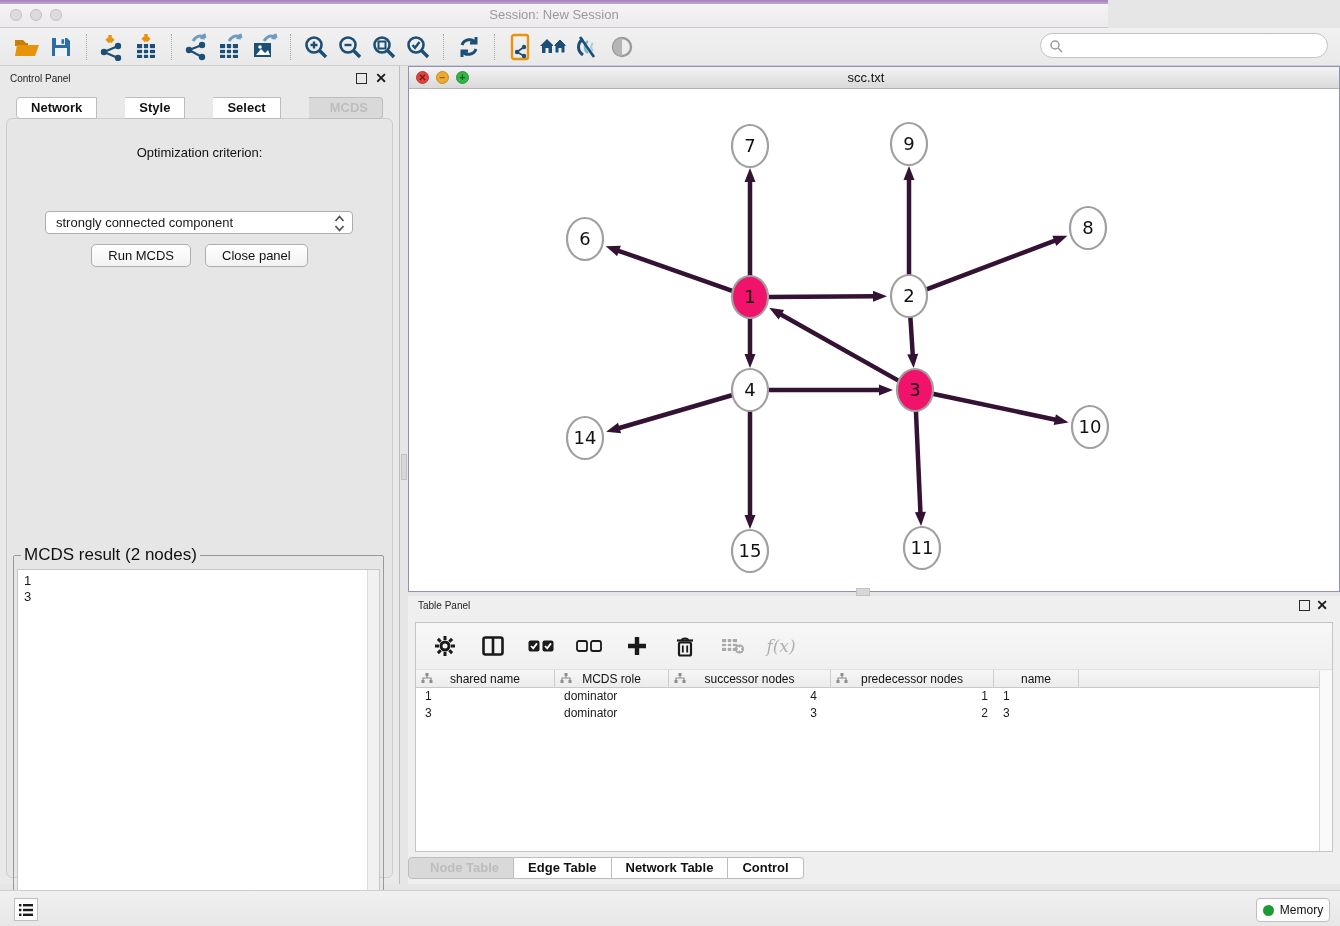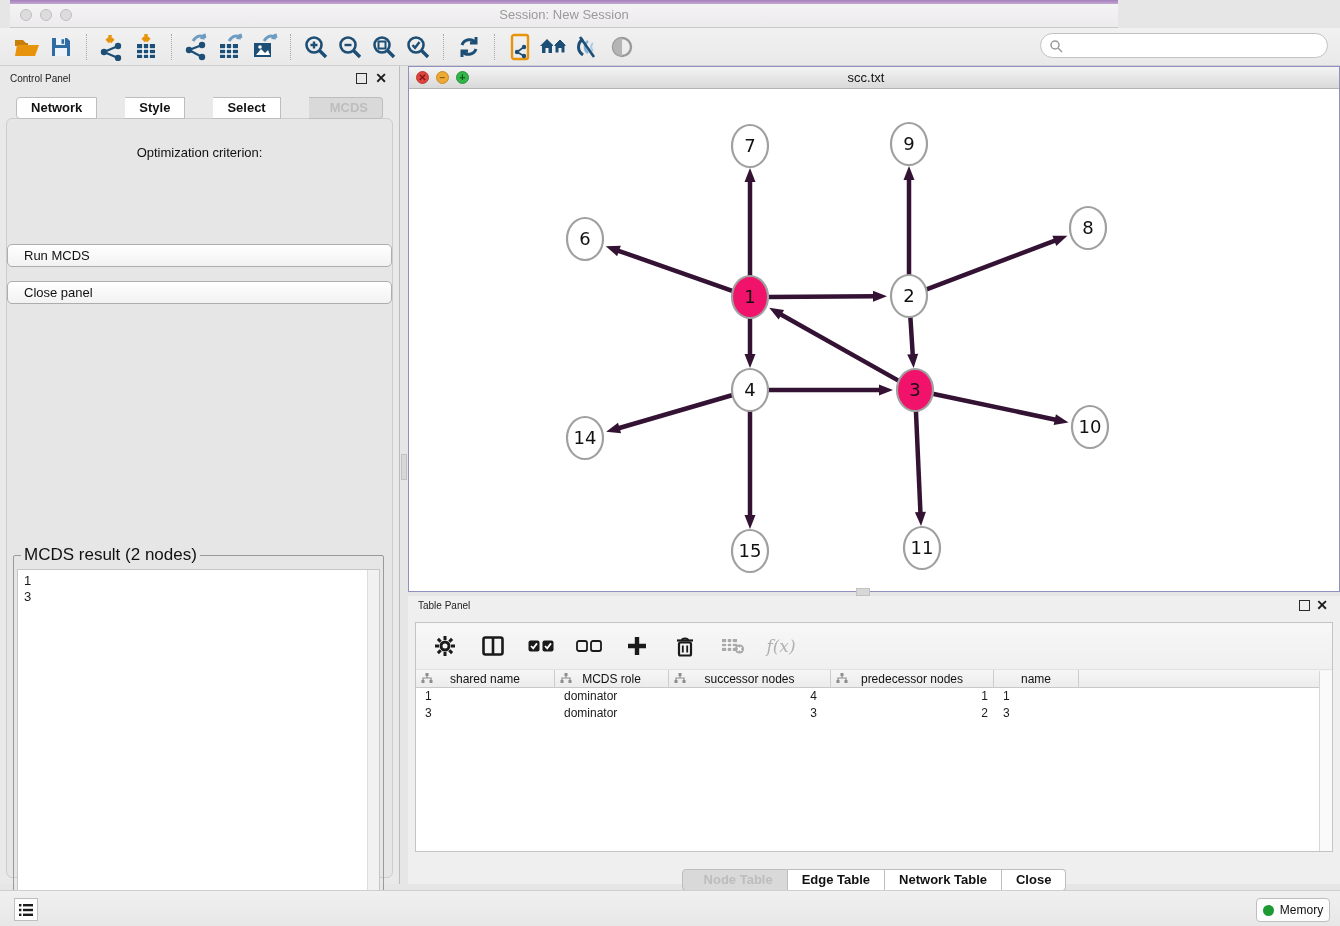--- a/index.html
+++ b/index.html
@@ -7,21 +7,21 @@
   body {
     font-family:"Liberation Sans", sans-serif;
     background:#e6e6e6;
     position:relative;
     overflow:hidden;
     font-size:13px;
     color:#1a1a1a;
   }
   
   .titlebar {
-    position:absolute; left:10px; top:0; width:1108px; height:28px;
+    position:absolute; left:0; top:0; width:1108px; height:28px;
     background:linear-gradient(#f6f5f6,#eceaec);
     border-bottom:1px solid #c9c9c9;
     padding-left:44px;
   }
   .titlebar .purple-strip {
     position:absolute; left:0; top:0; width:100%; height:4px;
     background:linear-gradient(#a57fbc,#c3a8d2);
   }
   .traffic-inactive { position:absolute; left:10px; top:9px; display:flex; gap:8px; }
   .traffic-inactive span {
@@ -74,21 +74,21 @@
     position:absolute; left:6px; right:6px; top:52px; bottom:6px;
     background:#e6e6e6; border:1px solid #cdcdcd; border-radius:6px;
   }
   .opt-label { text-align:center; margin-top:26px; font-size:13px; color:#111; }
   .criterion-select {
     position:absolute; left:38px; top:92px; width:308px; height:23px;
     background:#fff; border:1px solid #adadad; border-radius:4px;
     display:flex; align-items:center; padding-left:10px; font-size:13px;
   }
   .criterion-select .chevrons { position:absolute; right:7px; top:3px; }
-  .cp-buttons { position:absolute; left:0; right:0; top:125px; display:flex; justify-content:center; gap:14px;flex-direction:column; }
+  .cp-buttons { position:absolute; left:0; right:0; top:125px; display:flex; justify-content:center; gap:14px; }
   .aqua-btn {
     height:23px; background:linear-gradient(#ffffff,#f2f2f2);
     border:1px solid #adadad; border-radius:5px; padding:0 16px;
     font-size:13px; color:#111; display:flex; align-items:center; cursor:default;
   }
   fieldset.mcds-result {
     position:absolute; left:6px; right:8px; top:426px; height:378px;
     border:1px solid #9a9a9a; border-radius:2px; padding:4px 3px 3px 3px;
     background:transparent;
   }
@@ -158,21 +158,21 @@
   }
   .th-cell .tree-ic { position:absolute; left:5px; top:3px; }
   .tbl-row { display:flex; height:17px; font-size:12px; background:#fff; }
   .td { height:17px; line-height:17px; white-space:nowrap; overflow:hidden; }
   .td.l { text-align:left; padding-left:9px; }
   .td.r { text-align:right; padding-right:14px; }
   .tbl-vscroll {
     position:absolute; right:0; top:48px; bottom:0; width:13px;
     background:#fafafa; border-left:1px solid #d6d6d6;
   }
-  .tp-tabs { position:absolute; left:0; right:0; top:273px; display:flex; justify-content:center; }
+  .tp-tabs { position:absolute; left:0; right:0; top:261px; display:flex; }
   
   .statusbar {
     position:absolute; left:0; top:890px; width:1340px; height:36px;
     background:linear-gradient(#f0f0f0,#e7e7e7); border-top:1px solid #cfcfcf;
   }
   .list-btn {
     position:absolute; left:14px; top:7px; width:24px; height:23px;
     background:#fdfdfd; border:1px solid #bfbfbf;
     display:flex; align-items:center; justify-content:center;
   }
@@ -341,20 +341,27 @@
     <span class="ph-close cp-close">✕</span>
   </div>
   <div class="cp-tabs">
     <span class="tab">Network</span>
     <span class="tab">Style</span>
     <span class="tab">Select</span>
     <span class="tab tab-active">MCDS</span>
   </div>
   <div class="cp-body">
     <div class="opt-label">Optimization criterion:</div>
+    <div class="criterion-select">
+      <span>strongly connected component</span>
+      <svg class="chevrons" width="11" height="17" viewBox="0 0 11 17">
+          <path d="M1.5 6 L5.5 1.5 L9.5 6" fill="none" stroke="#555" stroke-width="1.8"></path>
+          <path d="M1.5 11 L5.5 15.5 L9.5 11" fill="none" stroke="#555" stroke-width="1.8"></path>
+        </svg>
+    </div>
     <div class="cp-buttons">
       <button class="aqua-btn">Run MCDS</button>
       <button class="aqua-btn">Close panel</button>
     </div>
     <fieldset class="mcds-result">
       <legend>MCDS result (2 nodes)</legend>
       <div class="result-area">
         <div>1</div>
         <div>3</div>
         <div class="result-scroll"></div>
@@ -547,21 +554,21 @@
       <div class="td r" style="width:162px;">3</div>
       <div class="td r" style="width:163px; padding-right:6px;">2</div>
       <div class="td l" style="width:85px;">3</div>
     </div>
     <div class="tbl-vscroll"></div>
   </div>
   <div class="tp-tabs">
     <span class="tab tab-active">Node Table</span>
     <span class="tab">Edge Table</span>
     <span class="tab">Network Table</span>
-    <span class="tab">Close</span>
+    <span class="tab">Control</span>
   </div>
 </div>
 
 <div class="statusbar">
   <span class="list-btn">
     <svg width="16" height="14" viewBox="0 0 16 14">
         <g fill="#1a1a1a">
           <rect x="1" y="1" width="2.4" height="2.4"></rect>
           <rect x="5" y="1" width="10" height="2.4"></rect>
           <rect x="1" y="5.8" width="2.4" height="2.4"></rect>

